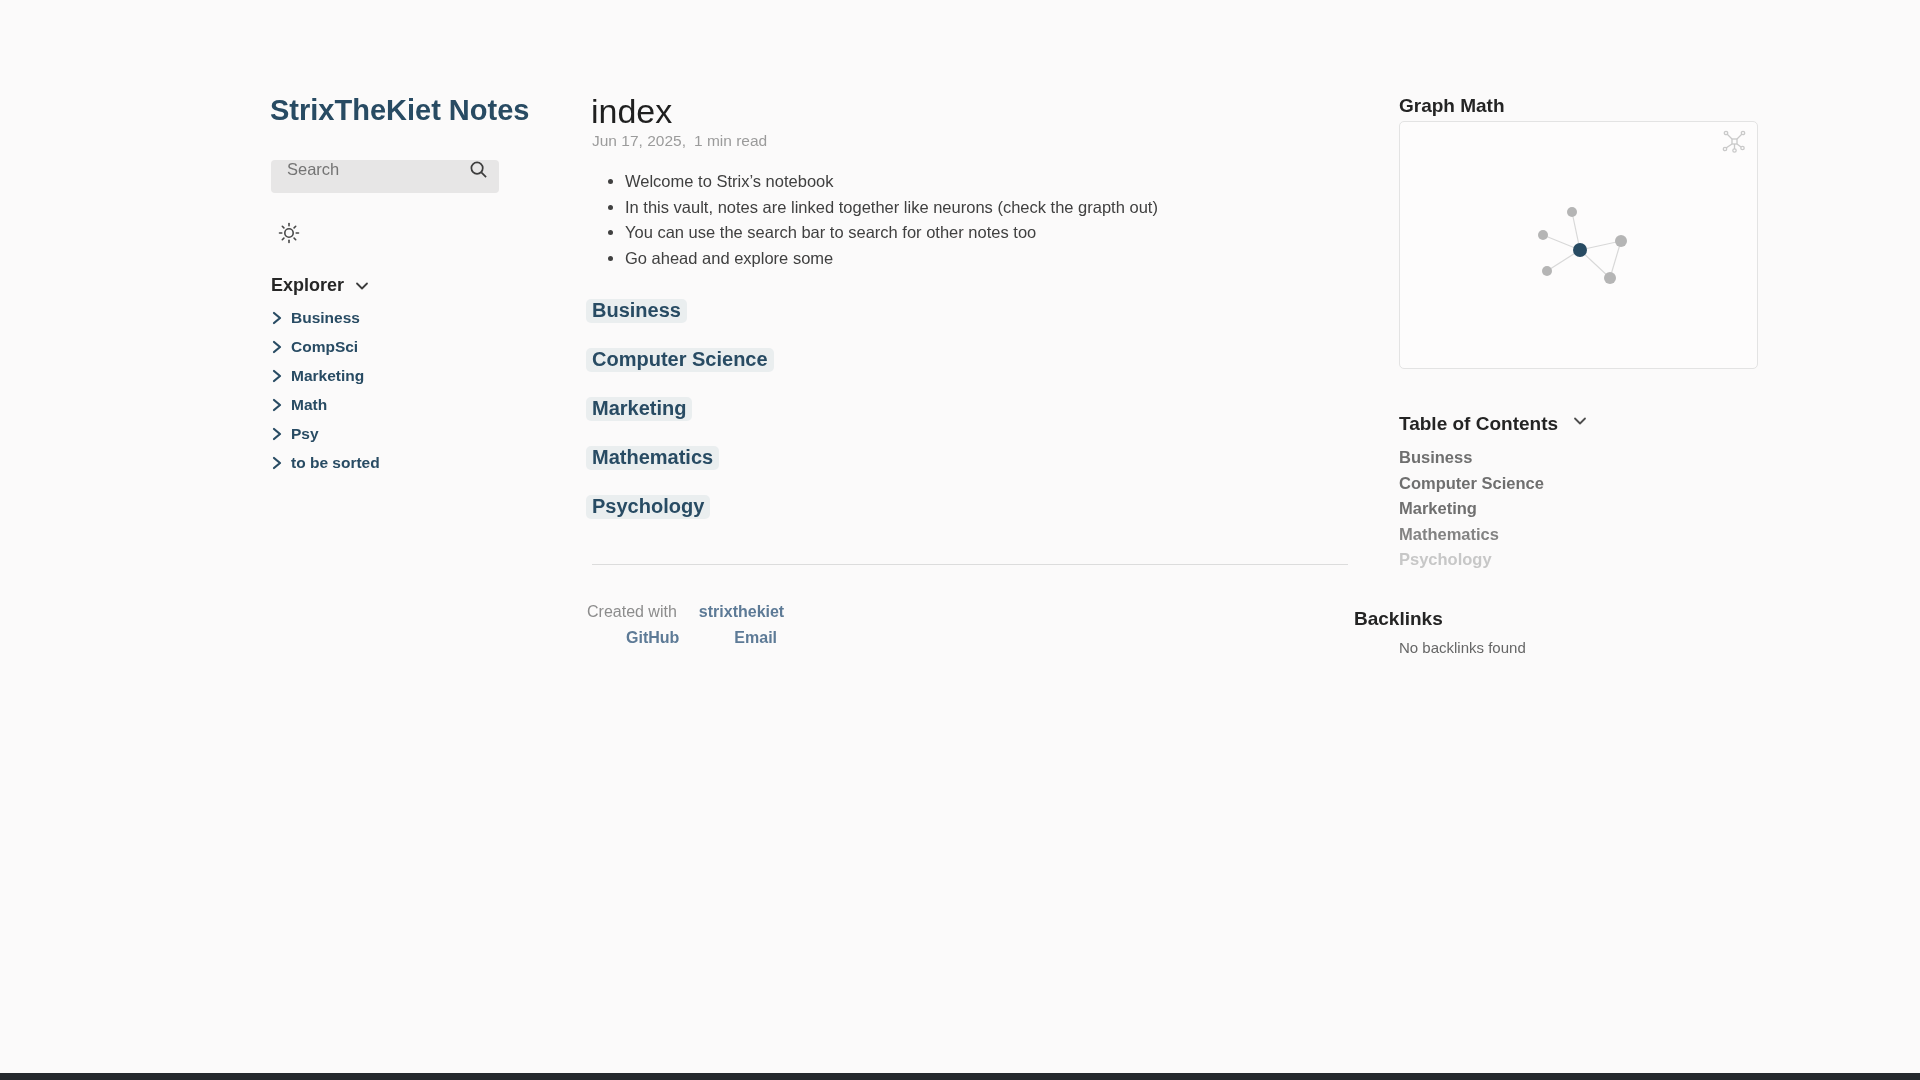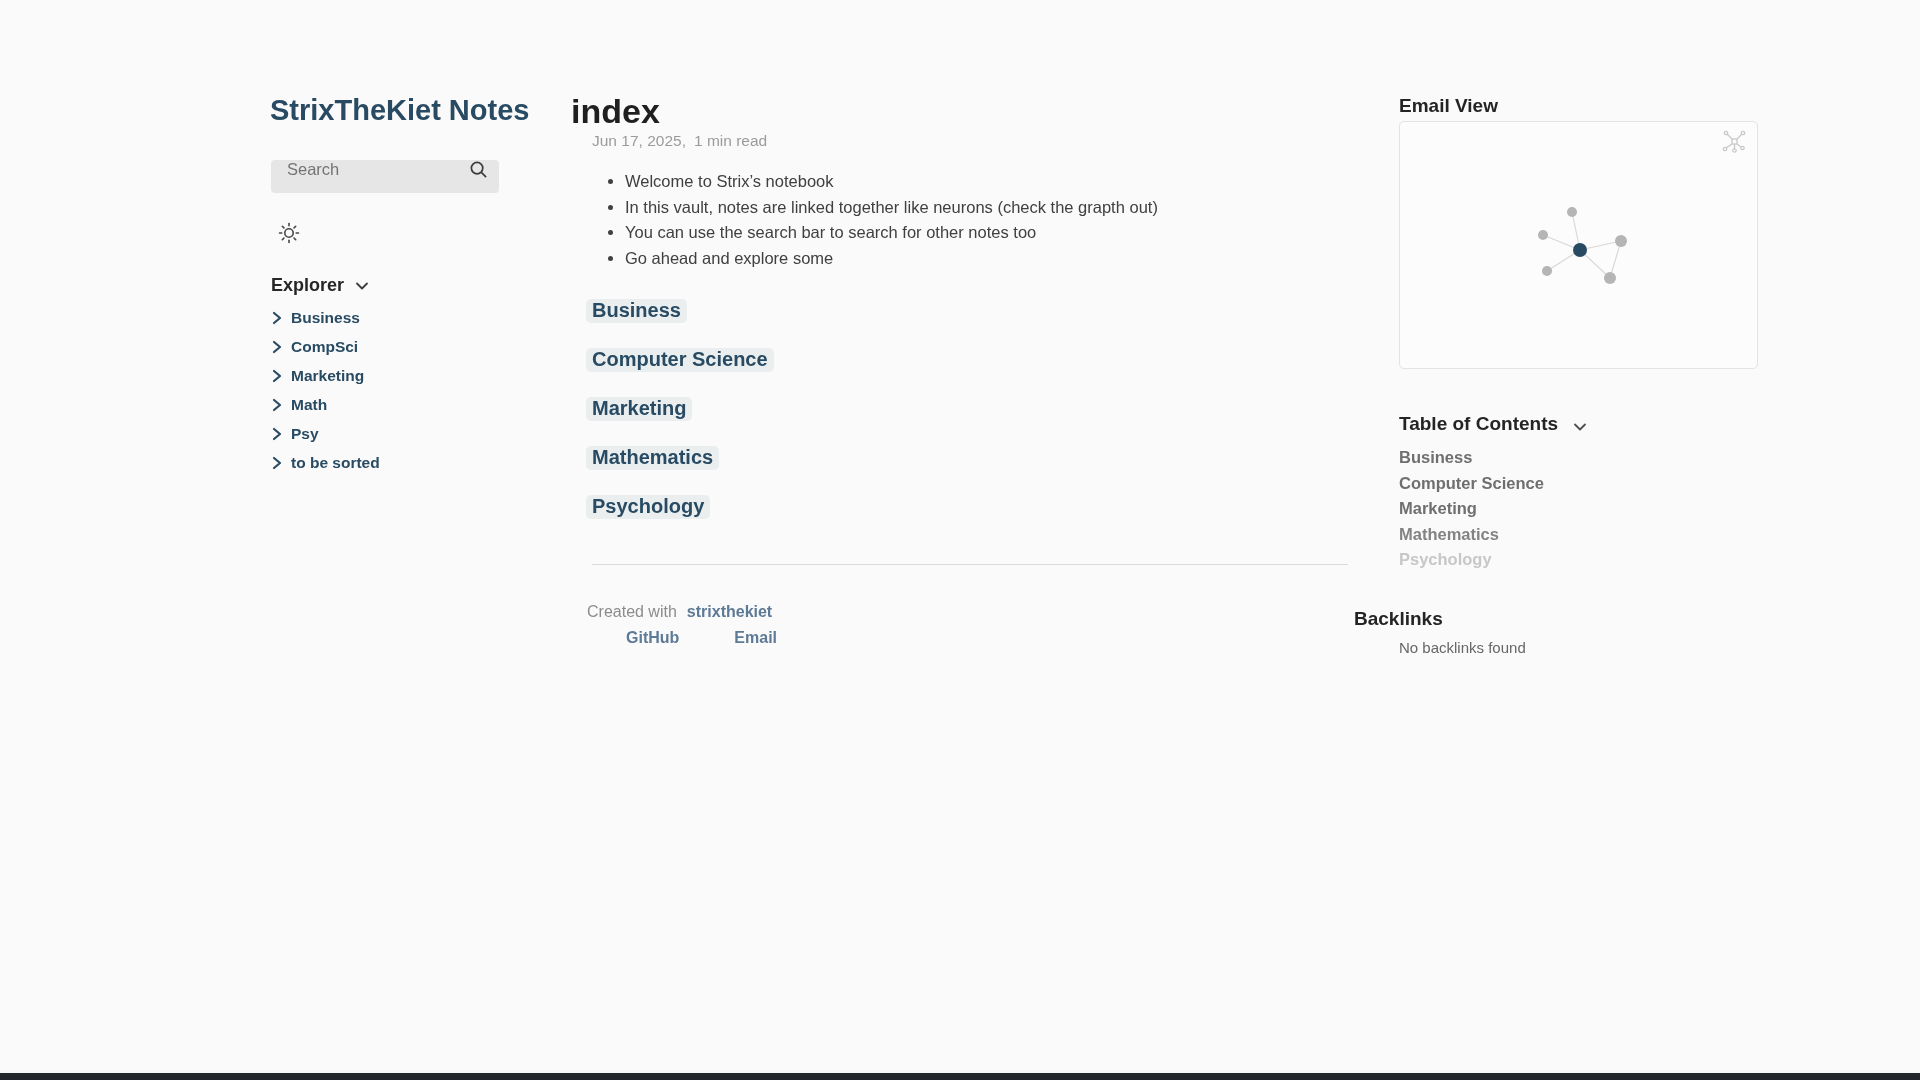--- a/index.html
+++ b/index.html
@@ -17,48 +17,48 @@
   .theme-btn { position:absolute; left:277px; top:219px; width:28px; height:28px;
                background:none; border:none; cursor:pointer; }
   .exp-head { position:absolute; left:271px; top:275px; display:flex; align-items:center;
               gap:10px; cursor:pointer; }
   .exp-head span { font-size:18px; font-weight:700; color:#262626; }
   .folders { position:absolute; left:271px; top:303px; list-style:none; }
   .folders li { height:29px; display:flex; align-items:center; gap:8px; cursor:pointer; }
   .folders li span { font-size:15.5px; font-weight:700; color:#284b63; }
 
   
-  .article-title { position:absolute; left:571px; top:92px; font-size:34px; font-weight:700;
+  .article-title { position:absolute; left:591px; top:92px; font-size:34px; font-weight:400;
                    color:#1f1f1f; }
   .meta { position:absolute; left:592px; top:132px; display:flex; gap:8px;
           font-size:15.5px; color:#9b9b9b; }
   .bullets { position:absolute; left:592px; top:169px; width:760px; padding-left:33px; }
   .bullets li { font-size:16.5px; line-height:25.6px; color:#404040; }
   .section-links { position:absolute; left:592px; top:299px; }
   .section-links h2 { margin:0 0 28px 0; font-size:20px; line-height:21px; height:21px; }
   .section-links a { display:inline-block; margin-left:-6px; padding:1px 6px 2px;
                      background:#eaeeef; border-radius:5px; color:#284b63; font-weight:700;
                      text-decoration:none; cursor:pointer; }
   .divider { position:absolute; left:592px; top:564px; width:756px; border:none;
              border-top:1px solid #dcdcdc; }
   .foot-created { position:absolute; left:587px; top:603px; font-size:16px; color:#8c8c8c;
-                  display:flex; gap:10px; }
+                  display:flex; gap:22px; }
   .foot-created a { color:#5d7a96; font-weight:700; text-decoration:none; cursor:pointer; }
   .foot-links { position:absolute; left:587px; top:629px; display:flex; gap:16px; }
   .foot-links a { font-size:16px; font-weight:700; color:#5d7a96; text-decoration:none; cursor:pointer;margin-left:39px; }
 
   
   .graph-heading { position:absolute; left:1399px; top:95px; font-size:19px; font-weight:700;
                    color:#242424; }
   .graph-panel { position:absolute; left:1399px; top:121px; width:359px; height:248px;
                  background:#fdfcfc; border:1px solid #e3e3e3; border-radius:5px; cursor:grab; }
   .graph-panel svg.canvas { position:absolute; inset:0; }
   .expand-btn { position:absolute; top:7px; right:9px; width:26px; height:26px;
                 background:none; border:none; cursor:pointer; }
-  .toc-head { position:absolute; left:1399px; top:413px; display:flex; align-items:flex-end;
+  .toc-head { position:absolute; left:1399px; top:413px; display:flex; align-items:flex-start;
               gap:14px; cursor:pointer; }
   .toc-head span { font-size:19px; font-weight:700; color:#242424; }
   .toc-list { position:absolute; left:1399px; top:445px; list-style:none; }
   .toc-list li { line-height:25.6px; }
   .toc-list a { font-size:16.5px; font-weight:700; color:#6f6f6f; text-decoration:none; cursor:pointer; }
   .toc-list li:nth-child(4) a { color:#838383; }
   .toc-list li:nth-child(5) a { color:#c7c7c7; }
   .backlinks-heading { position:absolute; left:1354px; top:608px; font-size:19px;
                        font-weight:700; color:#242424; }
   .backlinks-empty { position:absolute; left:1399px; top:639px; font-size:15px; color:#666666; }
@@ -171,21 +171,21 @@
       <span>Created with</span>
       <a>strixthekiet</a>
     </p>
     <p class="foot-links">
       <a>GitHub</a>
       <a>Email</a>
     </p>
   </main>
 
   <aside>
-    <h3 class="graph-heading">Email View</h3>
+    <h3 class="graph-heading">Graph Math</h3>
 
     <div class="graph-panel">
       <svg class="canvas" width="357" height="246" viewBox="0 0 357 246">
           <line x1="180" y1="128" x2="172" y2="90" stroke="#d8d8d8" stroke-width="1.2"></line>
           <line x1="180" y1="128" x2="143" y2="113" stroke="#d8d8d8" stroke-width="1.2"></line>
           <line x1="180" y1="128" x2="221" y2="119" stroke="#d8d8d8" stroke-width="1.2"></line>
           <line x1="180" y1="128" x2="147" y2="149" stroke="#d8d8d8" stroke-width="1.2"></line>
           <line x1="180" y1="128" x2="210" y2="156" stroke="#d8d8d8" stroke-width="1.2"></line>
           <line x1="221" y1="119" x2="210" y2="156" stroke="#d8d8d8" stroke-width="1.2"></line>
           <circle cx="180" cy="128" r="7" fill="#284b63"></circle>

